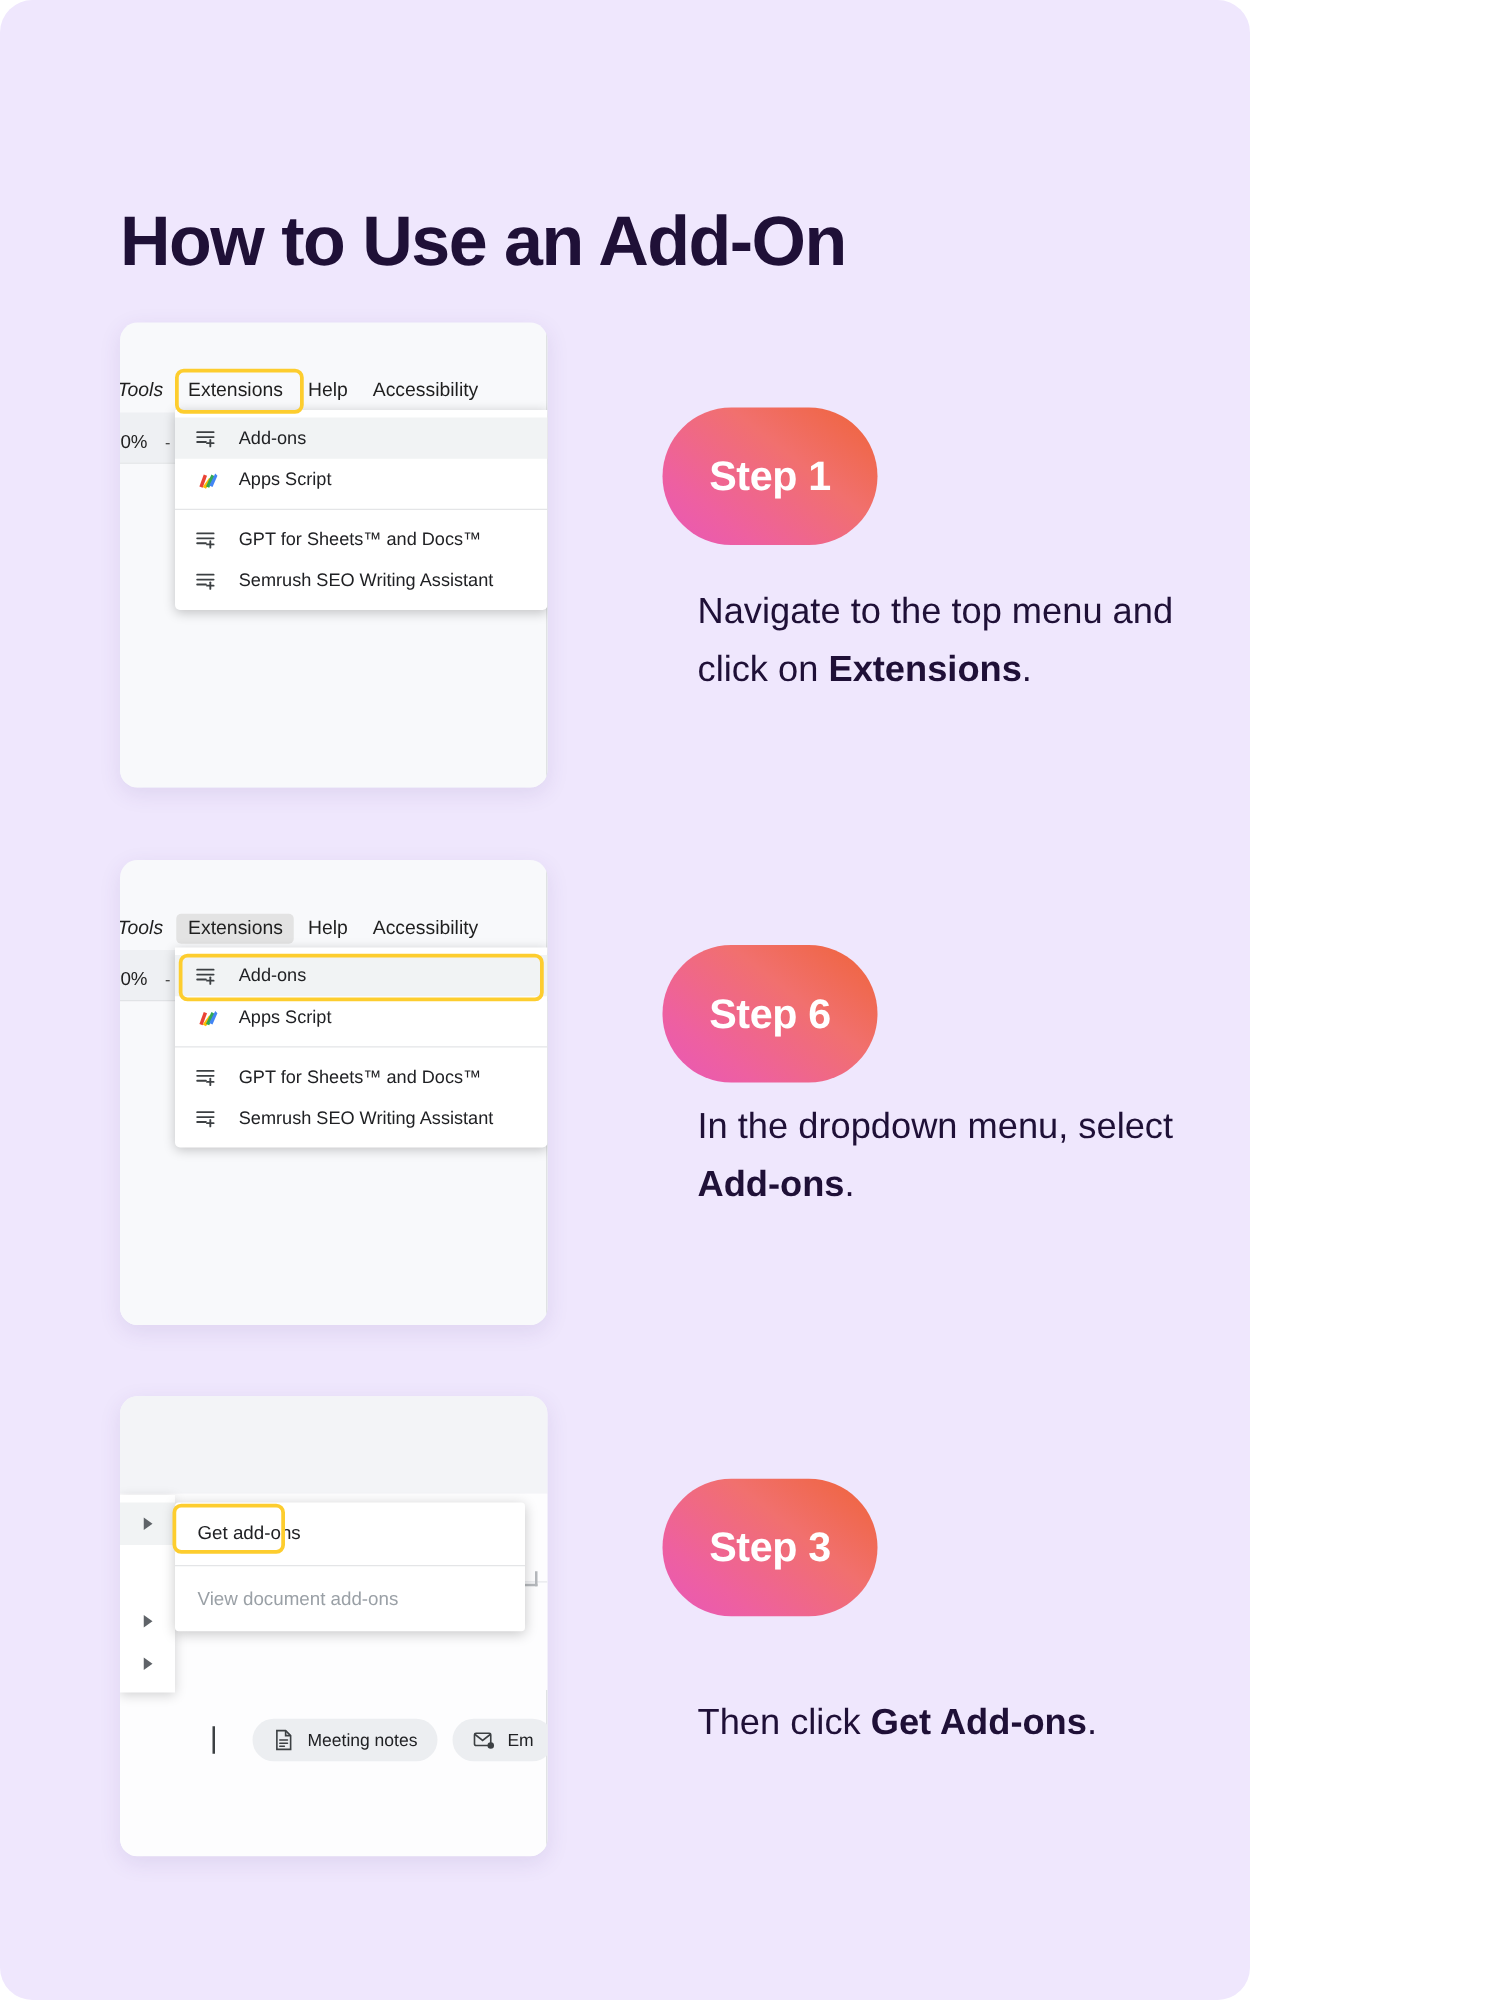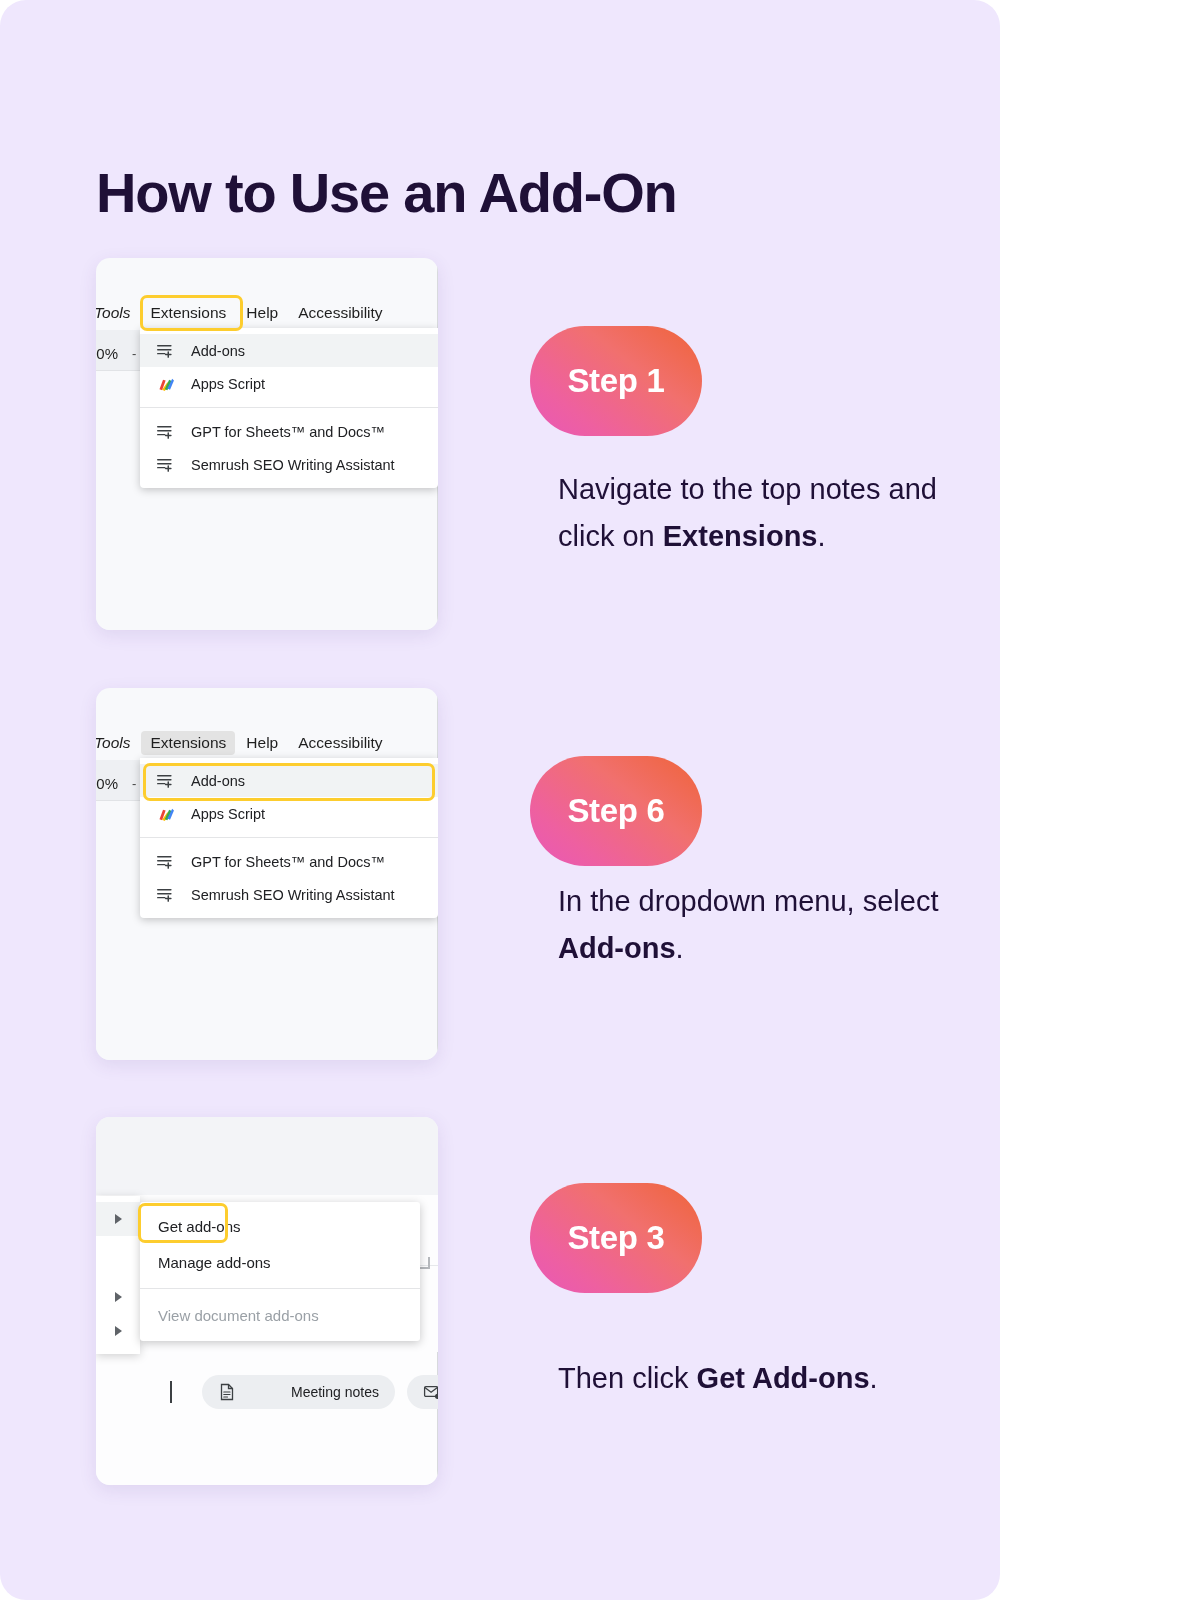--- a/index.html
+++ b/index.html
@@ -289,21 +289,20 @@
     align-items: center;
     height: 34px;
     padding: 0 16px;
     border-radius: 18px;
     background: #eceef1;
     font-size: 14px;
     color: #202124;
     white-space: nowrap;
     margin-right: 12px;
     flex: none;
-    gap: 45px;
   }
   .chip .ic { margin-right: 10px; width: 18px; height: 18px; }
 
   
   .pill {
     position: absolute;
     left: 530px;
     top: 68px;
     width: 172px;
     height: 110px;
@@ -410,21 +409,21 @@
       </div>
 
       <div class="hl-box hl-ext"></div>
     </div>
 
     <div class="pill">
       <span>Step 1</span>
     </div>
 
     <div class="caption">
-      <span>Navigate to the top notes and click on </span><b>Extensions</b><span>.</span>
+      <span>Navigate to the top menu and click on </span><b>Extensions</b><span>.</span>
     </div>
   </div>
 
   <div class="step-row r2">
 
     <div class="shot s2">
       <div class="toolstrip"></div>
       <div class="docwhite"></div>
       <div class="page-edge"></div>
 
@@ -520,23 +519,20 @@
           <span class="caret"></span>
         </div>
         <div class="pstrip-row">
           <span class="caret"></span>
         </div>
       </div>
 
       <div class="submenu">
         <div class="sub-item">
           <span>Get add-ons</span>
-        </div>
-        <div class="sub-item">
-          <span>Manage add-ons</span>
         </div>
         <div class="dd-sep" style="margin:8px 0;"></div>
         <div class="sub-item dim">
           <span>View document add-ons</span>
         </div>
       </div>
 
       <div class="hl-box hl-get"></div>
 
       <div class="chips">

